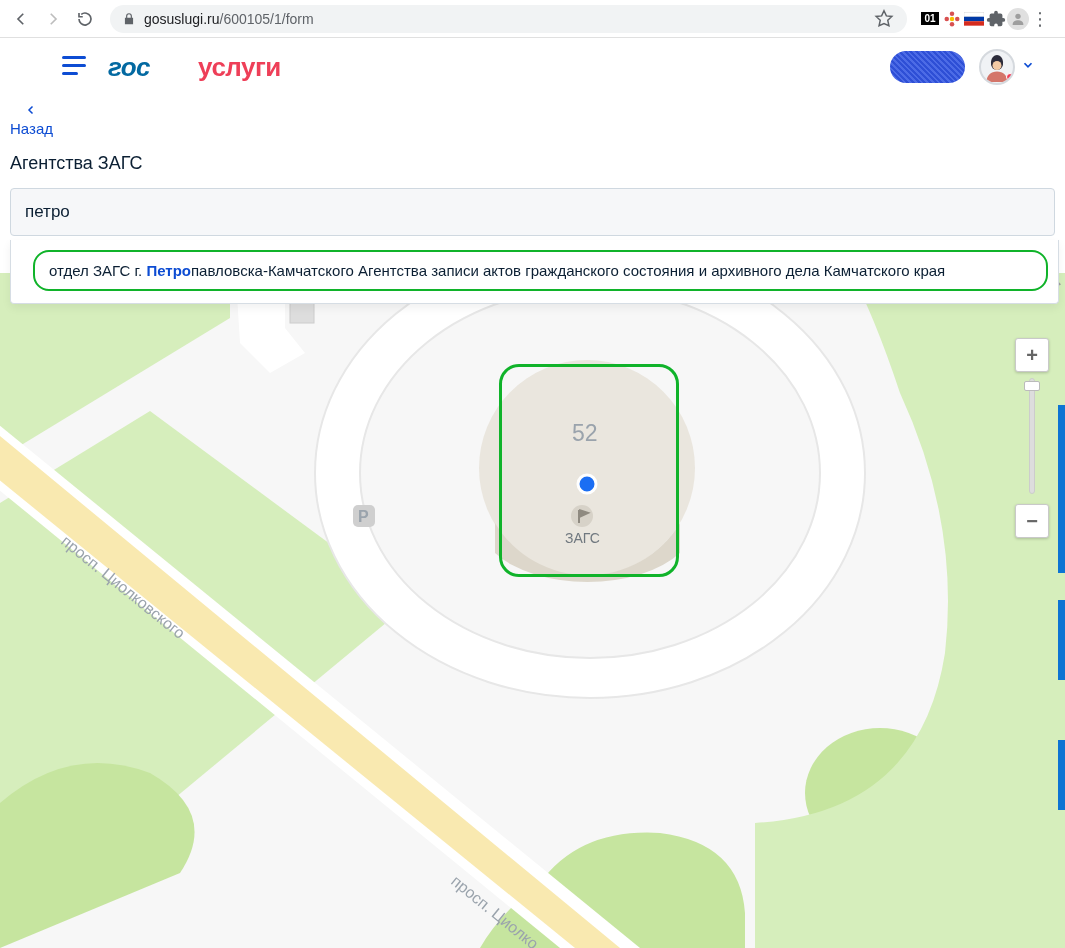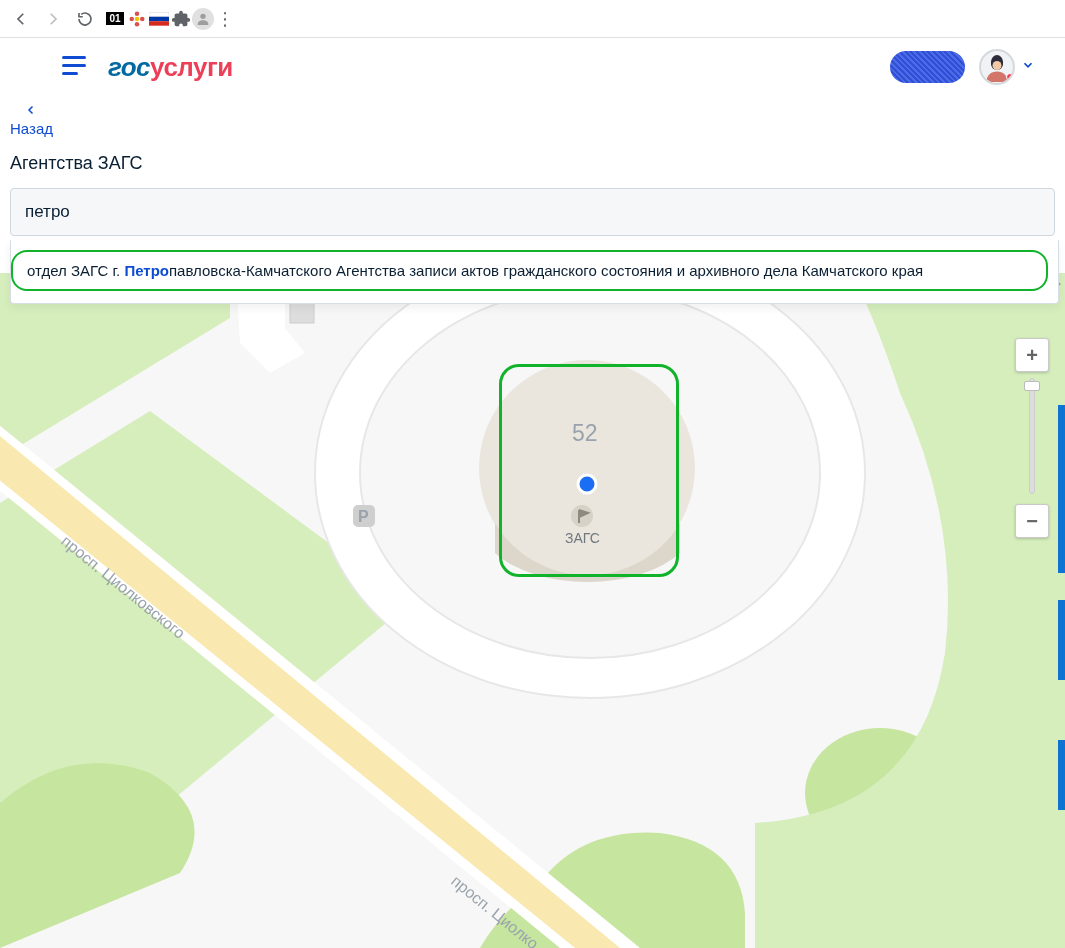--- a/index.html
+++ b/index.html
@@ -19,38 +19,38 @@
   .ci-badge { font-size: 10px; font-weight: bold; background:#000; color:#fff; padding:1px 3px; }
   .ci-flag { font-size: 16px; }
   .ci-person { width:22px; height:22px; border-radius:50%; background:#e0e0e0; display:flex; align-items:center; justify-content:center; }
   .ci-dots { font-size: 18px; }
   
   .page-header { height: 58px; display: flex; align-items: center; padding: 0 20px 0 60px; position: relative; }
   .menu-btn { position: absolute; left: 62px; top: 18px; width: 30px; height: 22px; cursor: pointer; }
   .menu-btn .bar { height: 3px; background: #0d4cd3; border-radius: 2px; margin-bottom: 5px; width: 24px; }
   .logo { font-size: 26px; font-weight: 700; letter-spacing: -0.5px; margin-left: 48px; }
   .logo .gos { color: #0369a1; font-style: italic; }
-  .logo .uslugi { color: #ee3f58; }
+  .logo .uslugi { color: #ee3f58; margin-left: 48px; }
   .header-right { margin-left: auto; display: flex; align-items: center; gap: 14px; padding-right: 10px; }
   .user-name-chip { width: 75px; height: 32px; border-radius: 16px; background: repeating-linear-gradient(45deg,#2e4fd6,#2e4fd6 2px,#4c6be6 2px,#4c6be6 4px); }
   .avatar-wrap { display:flex; align-items:center; gap:6px; }
   .avatar { width: 36px; height: 36px; border-radius: 50%; border: 2px solid #d5d9de; background: #f0f2f5; display:flex; align-items:center; justify-content:center; overflow:hidden; position:relative;}
   .avatar svg { width: 30px; height: 30px; }
   .avatar-dot { width:8px; height:8px; border-radius:50%; background:#ee3f58; position:absolute; right:-1px; bottom:2px; border:1px solid #fff;}
   .chevron { color:#0d4cd3; }
   
   .back { padding: 8px 10px 4px 10px; color: #0d4cd3; font-size: 15px; display: inline-flex; align-items: center; gap: 4px; cursor: pointer; flex-direction: column; }
   .back svg { width: 12px; height: 12px; }
   
   .section-title { padding: 12px 10px 6px 10px; font-size: 18px; color: #0b1f33; }
   
   .search-wrap { margin: 8px 10px 0 10px; }
   .search-input { width: 100%; height: 48px; border: 1px solid #cfd8e0; background: #f6f7f9; border-radius: 4px; padding: 0 14px; font-size: 17px; color: #0b1f33; outline: none; }
   
-  .dropdown { margin: 4px 6px 0 10px; border: 1px solid #d6dde4; border-top: none; background: #fff; border-radius: 0 0 4px 4px; padding: 10px 10px 12px 0; position: relative; z-index: 10; box-shadow: 0 4px 10px rgba(0,0,0,0.06);}
+  .dropdown { margin: 4px 6px 0 10px; border: 1px solid #d6dde4; border-top: none; background: #fff; border-radius: 0 0 4px 4px; padding: 10px 10px 12px 22px; position: relative; z-index: 10; box-shadow: 0 4px 10px rgba(0,0,0,0.06);}
   .dd-item { border: 2.5px solid #10b32a; border-radius: 16px; padding: 8px 14px; font-size: 15px; color: #0b1f33; cursor: pointer; line-height: 1.4; }
   .dd-item .hl { color: #0d4cd3; font-weight: 700; }
   
   .map-area { position: absolute; top: 273px; left: 0; right: 0; bottom: 0; background: #f6f6f6; overflow: hidden; }
   .map-svg { width: 100%; height: 100%; }
   
   .zoom-controls { position: absolute; right: 16px; top: 338px; width: 34px; display:flex; flex-direction:column; align-items:center; }
   .zoom-btn { width: 34px; height: 34px; background:#fff; border:1px solid #c9c9c9; font-size:20px; font-weight:bold; color:#666; display:flex; align-items:center; justify-content:center; cursor:pointer; box-shadow: 0 1px 3px rgba(0,0,0,.2);}
   .zoom-btn.plus { border-radius: 3px; }
   .zoom-btn.minus { border-radius: 3px; margin-top: 4px;}
@@ -83,20 +83,33 @@
   </div>
   <div class="nav-btn disabled">
     <svg viewBox="0 0 24 24" fill="none" stroke="#bdbdbd" stroke-width="2.2">
         <path d="M9 5l7 7-7 7"></path>
       </svg>
   </div>
   <div class="nav-btn">
     <svg viewBox="0 0 24 24" fill="none" stroke="#5f6368" stroke-width="2.2">
         <path d="M4 12a8 8 0 1 0 3-6.2M4 4v5h5"></path>
       </svg>
+  </div>
+  <div class="url-bar">
+    <svg class="lock" viewBox="0 0 24 24" fill="#5f6368">
+        <path d="M17 10V7a5 5 0 0 0-10 0v3H5v11h14V10h-2zm-8 0V7a3 3 0 1 1 6 0v3H9z"></path>
+      </svg>
+    <span class="url-text">
+      <span class="url-host">gosuslugi.ru</span><span class="url-path">/600105/1/form</span>
+    </span>
+    <span class="ci">
+      <svg viewBox="0 0 24 24" fill="none" stroke="#5f6368" stroke-width="1.6">
+          <path d="M12 3l2.6 5.6 6 .6-4.5 4.2 1.3 6L12 16.9 6.6 19.4l1.3-6L3.4 9.2l6-.6L12 3z"></path>
+        </svg>
+    </span>
   </div>
   <div class="chrome-icons">
     <span class="ci">
         <span class="ci-badge">01</span>
       </span>
     <span class="ci">
       <svg viewBox="0 0 24 24" width="18" height="18">
           <circle cx="12" cy="12" r="3" fill="#f7c200"></circle>
           <g fill="#d85050">
             <circle cx="12" cy="5" r="3"></circle>

